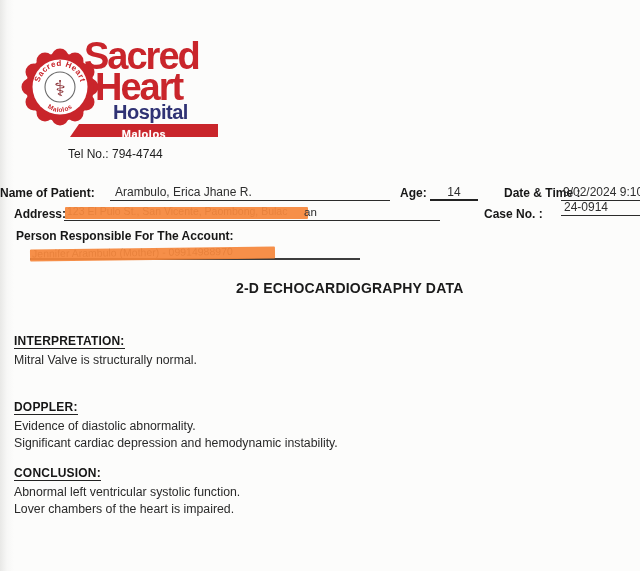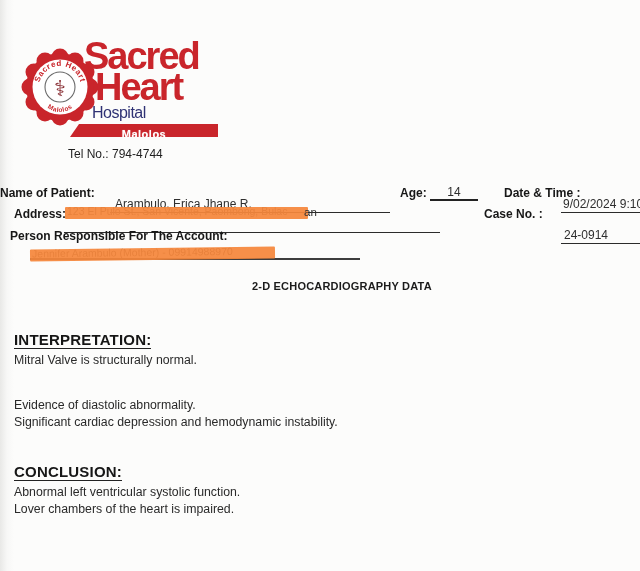--- a/index.html
+++ b/index.html
@@ -16,76 +16,76 @@
   }
   
   .seal { position:absolute; left:16px; top:47px; width:88px; height:82px; }
   .brand { position:absolute; left:84px; top:41px; }
   .brand .big {
     font-size:38px; font-weight:bold; color:#c9252b;
     letter-spacing:-2px; line-height:31px; white-space:nowrap;
   }
   .brand .big.heart { padding-left:11px; }
   .brand .hospital {
-    font-size:16px; font-weight:normal; color:#2f3274;
-    letter-spacing:-0.5px; line-height:21px; margin-left:8px; margin-top:-1px;
+    font-size:20px; font-weight:bold; color:#2f3274;
+    letter-spacing:-0.5px; line-height:21px; margin-left:29px; margin-top:-1px;
     white-space:nowrap;
   }
   .brand .banner {
     margin-left:-14px; margin-top:1px; width:148px; height:13px;
     background:#c9252b; clip-path:polygon(9px 0, 100% 0, 100% 100%, 0 100%);
     text-align:center;
   }
   .brand .banner span {
     font-size:11px; font-weight:bold; color:#fff; line-height:13px;
     letter-spacing:0.5px; text-shadow:0 0 1px #e8a0a0;
   }
   .addr-line { position:absolute; left:52px; font-size:12px; color:#1e1e1e; white-space:nowrap; }
   .addr1 { top:129px; }
   .addr2 { top:147px;margin-left:16px; }
 
   
   .lbl { position:absolute; font-size:12px; font-weight:bold; color:#171717; white-space:nowrap; }
   .val { position:absolute; font-size:12px; color:#2e2e2e; white-space:nowrap; }
-  .uline { border-bottom:1.5px solid #2b2b2b;margin-top:12px; }
+  .uline { border-bottom:1.5px solid #2b2b2b; }
 
   .name-label   { left:0;  top:186px; }
   .name-value   { left:110px; top:185px; width:280px; height:16px; padding-left:5px; }
   .age-label    { left:400px; top:186px; }
   .age-value    { left:430px; top:185px; width:48px; height:16px; text-align:center; border-bottom:2px solid #222; }
   .dt-label     { left:476px; top:186px;margin-left:28px; }
   .dt-value     { left:561px; top:185px; width:79px; height:16px; padding-left:2px; overflow:hidden; }
   .address-label{ left:14px;  top:207px; }
   .address-line { left:64px;  top:205px; width:376px; height:16px; }
   .case-label   { left:484px; top:207px; }
-  .case-value   { left:561px; top:216px; width:79px; height:16px; padding-left:3px; }
-  .resp-label   { left:10px;  top:229px; }
+  .case-value   { left:561px; top:200px; width:79px; height:16px; padding-left:3px; }
+  .resp-label   { left:0;  top:229px;padding-left:16px; }
   .resp-line    { position:absolute; left:30px; top:246px; width:330px; height:14px; border-bottom:2px solid #3d3d3d; }
 
   
   .redact-wrap { position:absolute; height:14px; }
   .redact-addr { left:67px; top:205px; width:238px; }
   .redact-resp { left:32px; top:246px; width:240px; transform:rotate(-0.7deg); }
   .redact-text { font-size:10.5px; color:#3c3c3c; white-space:nowrap; display:block; overflow:hidden; width:100%; }
   .redact-bar {
     position:absolute; left:-2px; right:-3px; top:2px; bottom:0;
     background:#f5873b; opacity:0.93; border-radius:1px;
   }
   .addr-suffix { left:304px; top:206px; font-size:11.5px; }
 
   
   .report-title {
-    position:absolute; left:252px; top:280px;
-    font-size:11px; font-weight:bold; color:#1b1b1b; letter-spacing:0.2px;
+    position:absolute; left:236px; top:280px;
+    font-size:14px; font-weight:bold; color:#1b1b1b; letter-spacing:0.2px;
     white-space:nowrap;
   }
   .section { position:absolute; left:14px; }
   .sec-1 { top:331px; } .sec-2 { top:397px; } .sec-3 { top:463px; }
   .sec-head {
-    display:inline-block; font-size:15px; font-weight:bold; color:#161616;
+    display:inline-block; font-size:12px; font-weight:bold; color:#161616;
     border-bottom:1.6px solid #222; padding-bottom:0; margin-bottom:3px;
     letter-spacing:0.2px;
   }
   .sec-line { font-size:12.3px; color:#2a2a2a; line-height:17.3px; white-space:nowrap; }
 </style>
 </head>
 <body>
 
 <div class="page">
 
@@ -159,20 +159,21 @@
   </div>
 
   <div class="report-title">2-D ECHOCARDIOGRAPHY DATA</div>
 
   <div class="section sec-1">
     <div><span class="sec-head">INTERPRETATION:</span></div>
     <div class="sec-line">Mitral Valve is structurally normal.</div>
   </div>
 
   <div class="section sec-2">
+    <div><span class="sec-head">DOPPLER:</span></div>
     <div class="sec-line">Evidence of diastolic abnormality.</div>
     <div class="sec-line">Significant cardiac depression and hemodynamic instability.</div>
   </div>
 
   <div class="section sec-3">
     <div><span class="sec-head">CONCLUSION:</span></div>
     <div class="sec-line">Abnormal left ventricular systolic function.</div>
     <div class="sec-line">Lover chambers of the heart is impaired.</div>
   </div>
 

